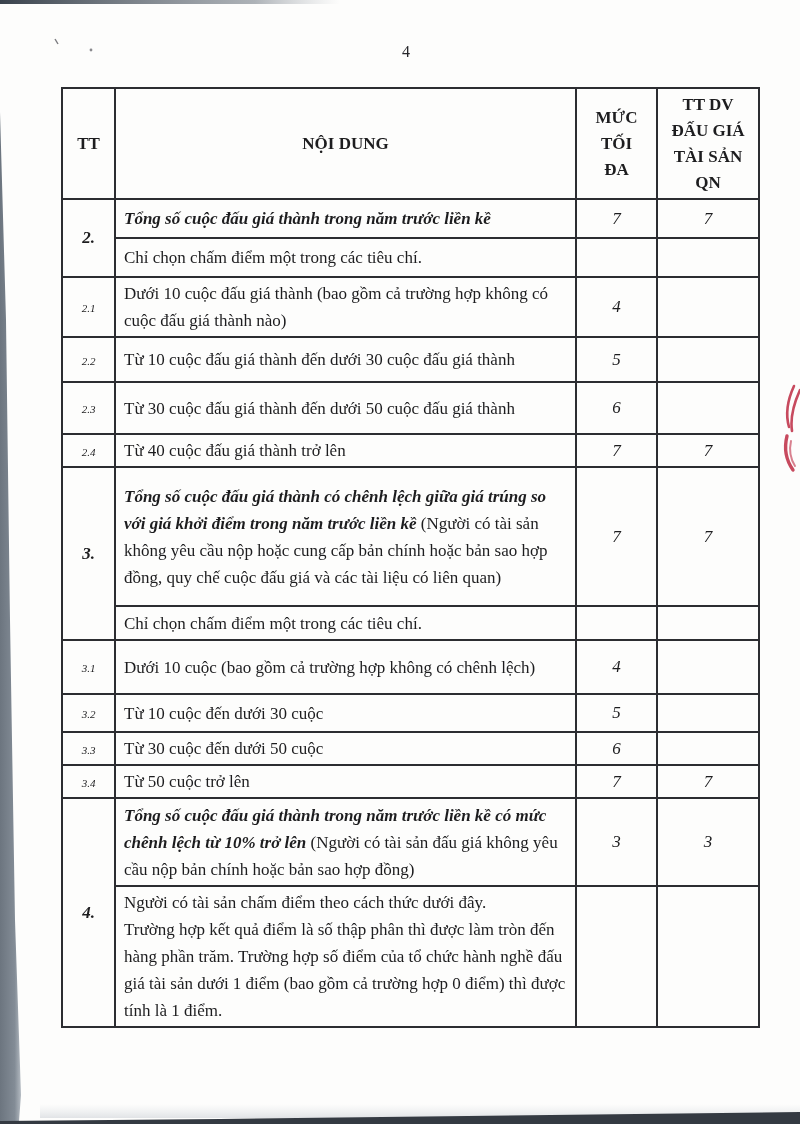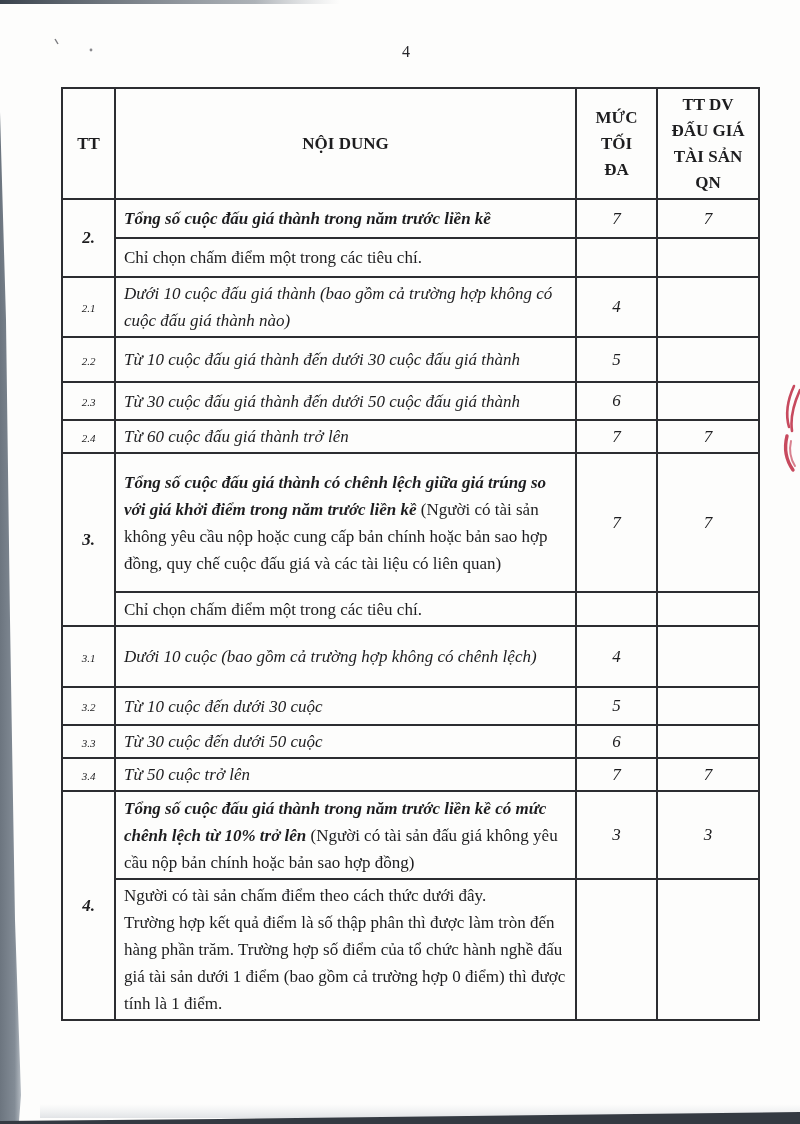--- a/index.html
+++ b/index.html
@@ -26,21 +26,21 @@
     overflow:hidden;
   }
   th{font-weight:bold;text-align:center;line-height:26px;font-size:17px;padding:0;}
   .preline{white-space:pre-line;}
   td.c{text-align:center;padding:2px 2px;}
   td.content{line-height:27px;}
   .sec-no{font-weight:bold;font-style:italic;font-size:17px;}
   .sub-no{font-style:italic;font-size:11px;}
   .b{font-weight:bold;font-style:italic;}
   .note{font-weight:normal;font-style:normal;}
-  .it{font-style:italic;}
+  .it{}
   .score-val{font-style:italic;}
   .reg{font-style:normal;}
 </style>
 </head>
 <body>
 
 <div>
 
   <svg class="artifacts" viewBox="0 0 800 1124">
     <defs>
@@ -115,46 +115,46 @@
       <td class="content it">Dưới 10 cuộc đấu giá thành (bao gồm cả trường hợp không có cuộc đấu giá thành nào)</td>
       <td class="c score-val">4</td>
       <td class="c"></td>
     </tr>
     <tr style="height:45px">
       <td class="c"><span class="sub-no">2.2</span></td>
       <td class="content it">Từ 10 cuộc đấu giá thành đến dưới 30 cuộc đấu giá thành</td>
       <td class="c score-val">5</td>
       <td class="c"></td>
     </tr>
-    <tr style="height:38px">
+    <tr style="height:52px">
       <td class="c"><span class="sub-no">2.3</span></td>
       <td class="content it">Từ 30 cuộc đấu giá thành đến dưới 50 cuộc đấu giá thành</td>
       <td class="c score-val">6</td>
       <td class="c"></td>
     </tr>
     <tr style="height:26px">
       <td class="c"><span class="sub-no">2.4</span></td>
-      <td class="content it">Từ 60 cuộc đấu giá thành trở lên</td>
+      <td class="content it">Từ 40 cuộc đấu giá thành trở lên</td>
       <td class="c score-val">7</td>
       <td class="c score-val">7</td>
     </tr>
 
     <tr style="height:139px">
       <td class="c" rowspan="2"><span class="sec-no">3.</span></td>
       <td class="content"><span class="b">Tổng số cuộc đấu giá thành có chênh lệch giữa giá trúng so với giá khởi điểm trong năm trước liền kề</span> <span class="note">(Người có tài sản không yêu cầu nộp hoặc cung cấp bản chính hoặc bản sao hợp đồng, quy chế cuộc đấu giá và các tài liệu có liên quan)</span></td>
       <td class="c score-val">7</td>
       <td class="c score-val">7</td>
     </tr>
     <tr style="height:34px">
       <td class="content reg">Chỉ chọn chấm điểm một trong các tiêu chí.</td>
       <td class="c"></td>
       <td class="c"></td>
     </tr>
 
-    <tr style="height:61px">
+    <tr style="height:54px">
       <td class="c"><span class="sub-no">3.1</span></td>
       <td class="content it">Dưới 10 cuộc (bao gồm cả trường hợp không có chênh lệch)</td>
       <td class="c score-val">4</td>
       <td class="c"></td>
     </tr>
     <tr style="height:38px">
       <td class="c"><span class="sub-no">3.2</span></td>
       <td class="content it">Từ 10 cuộc đến dưới 30 cuộc</td>
       <td class="c score-val">5</td>
       <td class="c"></td>

